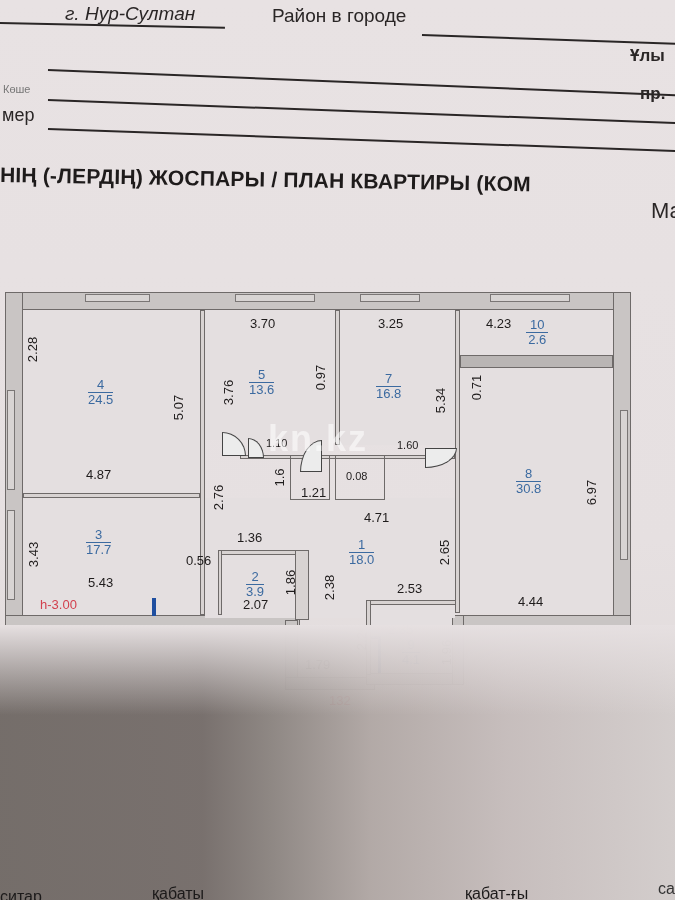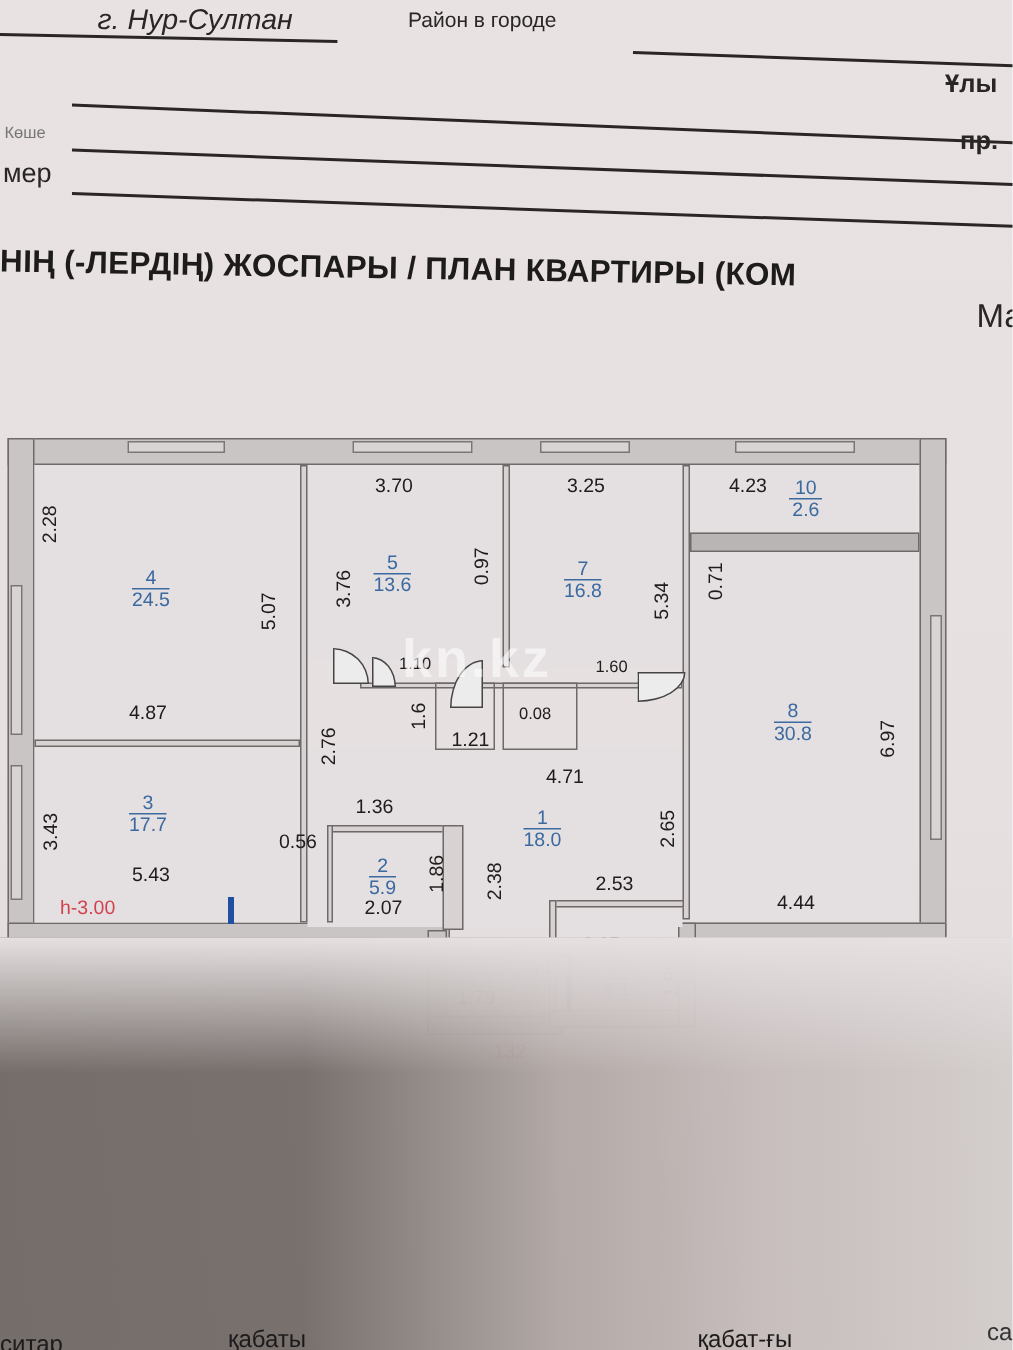--- a/index.html
+++ b/index.html
@@ -37,21 +37,21 @@
   .red { color: #d2414e; }
   .door { position: absolute; border: 1px solid #444; border-radius: 0 100% 0 0; background: #ececec; }
   .blue-bar { position: absolute; background: #1f4fa0; }
   .watermark { position: absolute; font-size: 36px; font-weight: bold; color: rgba(255,255,255,0.55); letter-spacing: 2px; }
 </style>
 </head>
 <body>
 
 <div class="txt hdr" style="left:65px; top:3px; font-size:19px;font-style:italic;">г. Нур-Султан</div>
 <div class="line" style="left:0; top:22px; width:225px; transform:rotate(1.2deg); height:1.5px;"></div>
-<div class="txt hdr" style="left:272px; top:5px; font-size:14px;">Район в городе</div>
+<div class="txt hdr" style="left:272px; top:5px; font-size:19px;">Район в городе</div>
 <div class="line" style="left:422px; top:34px; width:260px; transform:rotate(2deg); height:1.5px;"></div>
 
 <div class="txt hdr" style="left:630px; top:46px; font-size:17px; font-weight:bold;">Ұлы</div>
 <div class="txt hdr" style="left:640px; top:84px; font-size:17px; font-weight:bold;">пр.</div>
 <div class="line" style="left:48px; top:69px; width:630px; transform:rotate(2.3deg); height:1.5px;"></div>
 
 <div class="txt" style="left:3px; top:83px; font-size:11px; color:#777;">Көше</div>
 <div class="line" style="left:48px; top:99px; width:630px; transform:rotate(2.1deg); height:1.5px;"></div>
 
 <div class="txt hdr" style="left:2px; top:105px; font-size:18px;">мер</div>
@@ -136,21 +136,21 @@
   <div class="rlabel" style="left:86px; top:528px;">
       <span class="num">3</span>
       <span class="area">17.7</span>
     </div>
   <div class="rlabel" style="left:349px; top:538px;">
       <span class="num">1</span>
       <span class="area">18.0</span>
     </div>
   <div class="rlabel" style="left:246px; top:570px;">
       <span class="num">2</span>
-      <span class="area">5.9</span>
+      <span class="area">3.9</span>
     </div>
   <div class="rlabel" style="left:402px; top:638px;">
       <span class="num">9</span>
       <span class="area">4.1</span>
     </div>
 
   <div class="vdim" style="left:20px; top:342px;">2.28</div>
   <div class="vdim" style="left:166px; top:400px;">5.07</div>
   <div class="dim" style="left:86px; top:467px;">4.87</div>
   <div class="dim" style="left:250px; top:316px;">3.70</div>

